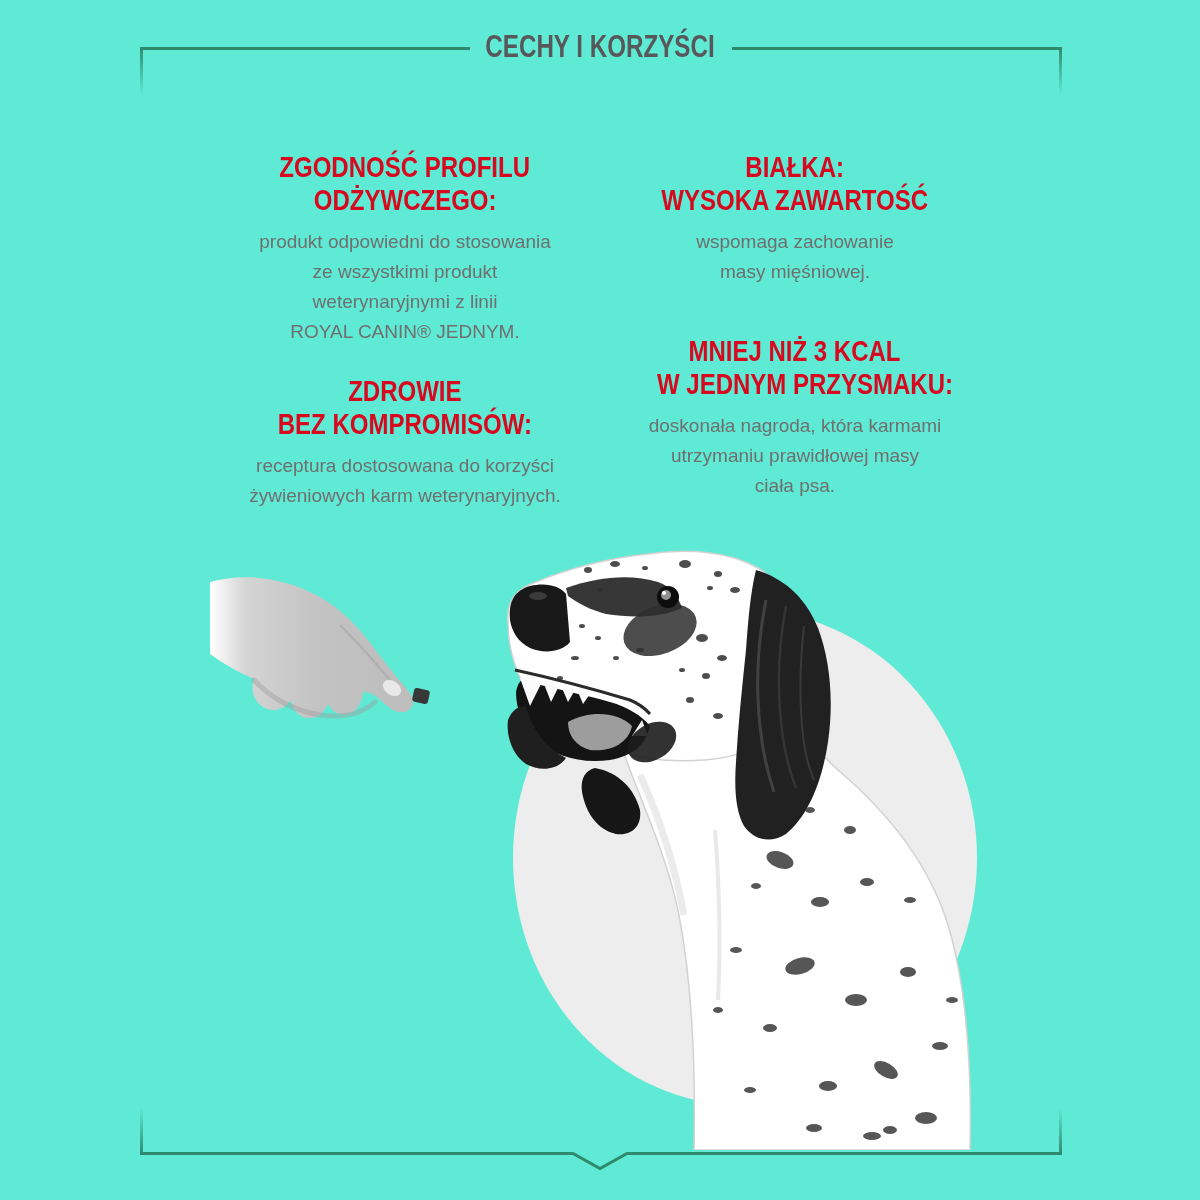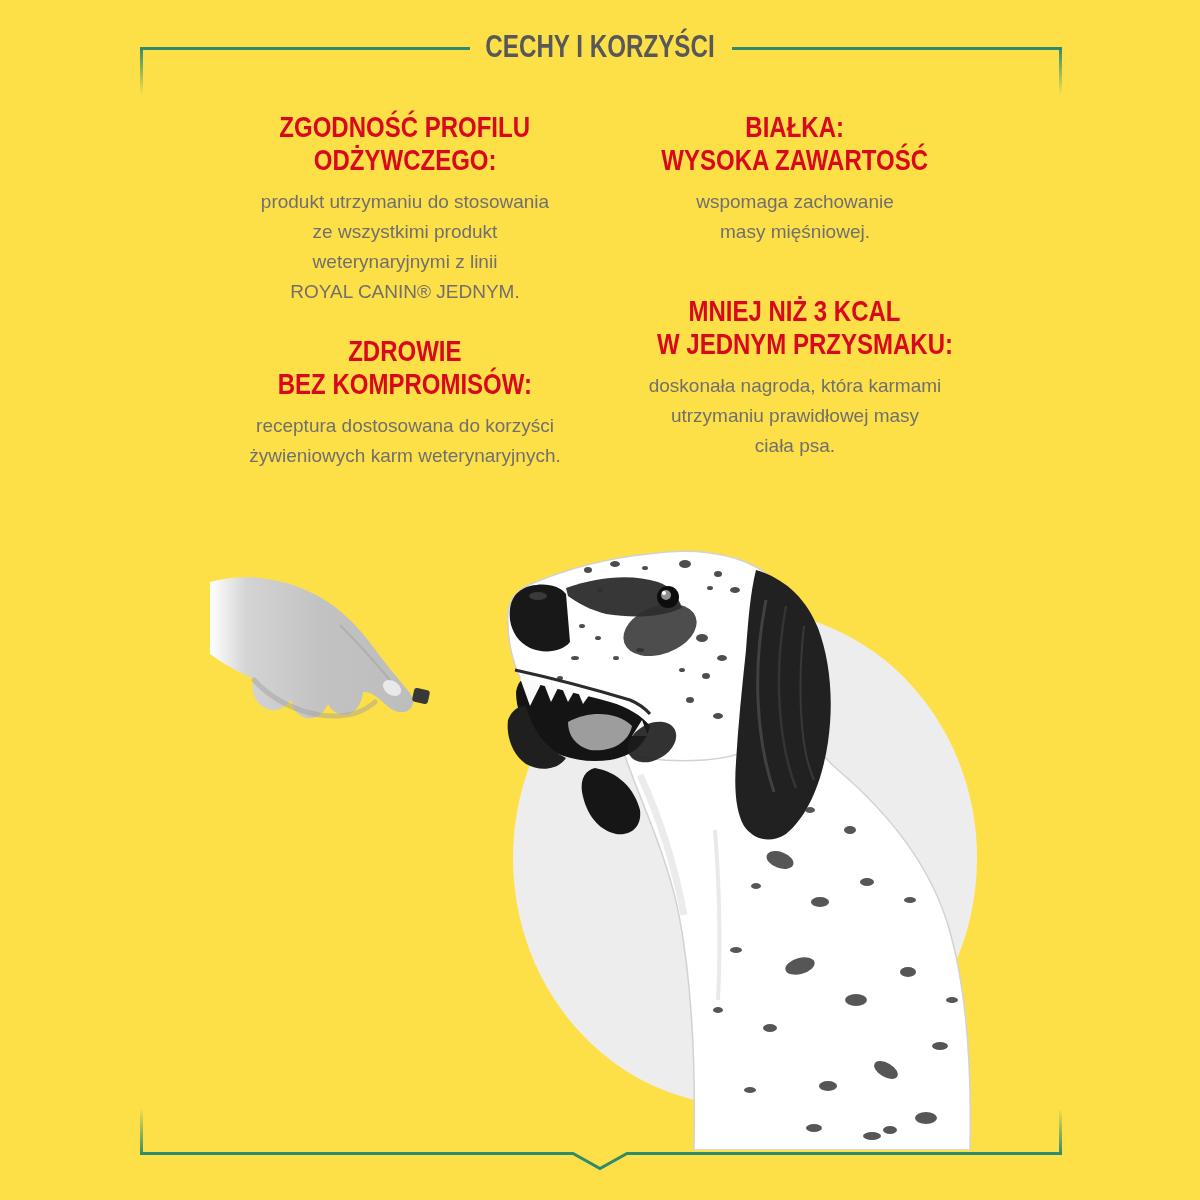--- a/index.html
+++ b/index.html
@@ -1,36 +1,36 @@
 <!DOCTYPE html>
 <html><head>
 <meta charset="utf-8">
 <style>
   html,body{margin:0;padding:0;background:#ffffff;}
   .page{
     position:relative;
     width:1200px;height:1200px;
-    background:#fde047;
+    background:#5eead4;
     overflow:hidden;
     font-family:"Liberation Sans", sans-serif;
   }
   .frame-svg, .illus-svg{position:absolute;display:block;}
   .frame-svg{left:0;top:0;}
   .illus-svg{left:170px;top:530px;}
 
   .page-title{
     position:absolute;left:450px;top:30px;width:300px;height:34px;
     line-height:34px;text-align:center;
     font-size:31px;font-weight:bold;color:#58585a;
     white-space:nowrap;
   }
   .condense{display:inline-block;transform:scaleX(0.78);transform-origin:center;}
   .condense2{display:inline-block;transform:scaleX(0.8);transform-origin:center;}
 
-  .feature{position:absolute;width:350px;text-align:center;}
+  .feature{position:absolute;width:350px;text-align:center;margin-top:40px;}
   .f1{left:230px;top:110px;}
   .f2{left:620px;top:110px;}
   .f3{left:230px;top:334px;}
   .f4{left:620px;top:294px;}
   .feature .heading{
     font-size:30px;font-weight:bold;color:#d8091e;line-height:33px;
   }
   .feature .heading .hline{display:block;white-space:nowrap;}
   .feature .body{margin-top:11px;font-size:19px;color:#706f6f;line-height:30px;}
   .feature .body .bline{display:block;white-space:nowrap;}
@@ -63,21 +63,21 @@
   <div class="page-title">
     <span class="condense">CECHY I KORZYŚCI</span>
   </div>
 
   <div class="feature f1">
     <div class="heading">
       <span class="hline"><span class="condense2">ZGODNOŚĆ PROFILU</span></span>
       <span class="hline"><span class="condense2">ODŻYWCZEGO:</span></span>
     </div>
     <div class="body">
-      <span class="bline">produkt utrzymaniu do stosowania</span>
+      <span class="bline">produkt odpowiedni do stosowania</span>
       <span class="bline">ze wszystkimi produkt</span>
       <span class="bline">weterynaryjnymi z linii</span>
       <span class="bline">ROYAL CANIN® JEDNYM.</span>
     </div>
   </div>
 
   <div class="feature f2">
     <div class="heading">
       <span class="hline"><span class="condense2">BIAŁKA:</span></span>
       <span class="hline"><span class="condense2">WYSOKA ZAWARTOŚĆ</span></span>

